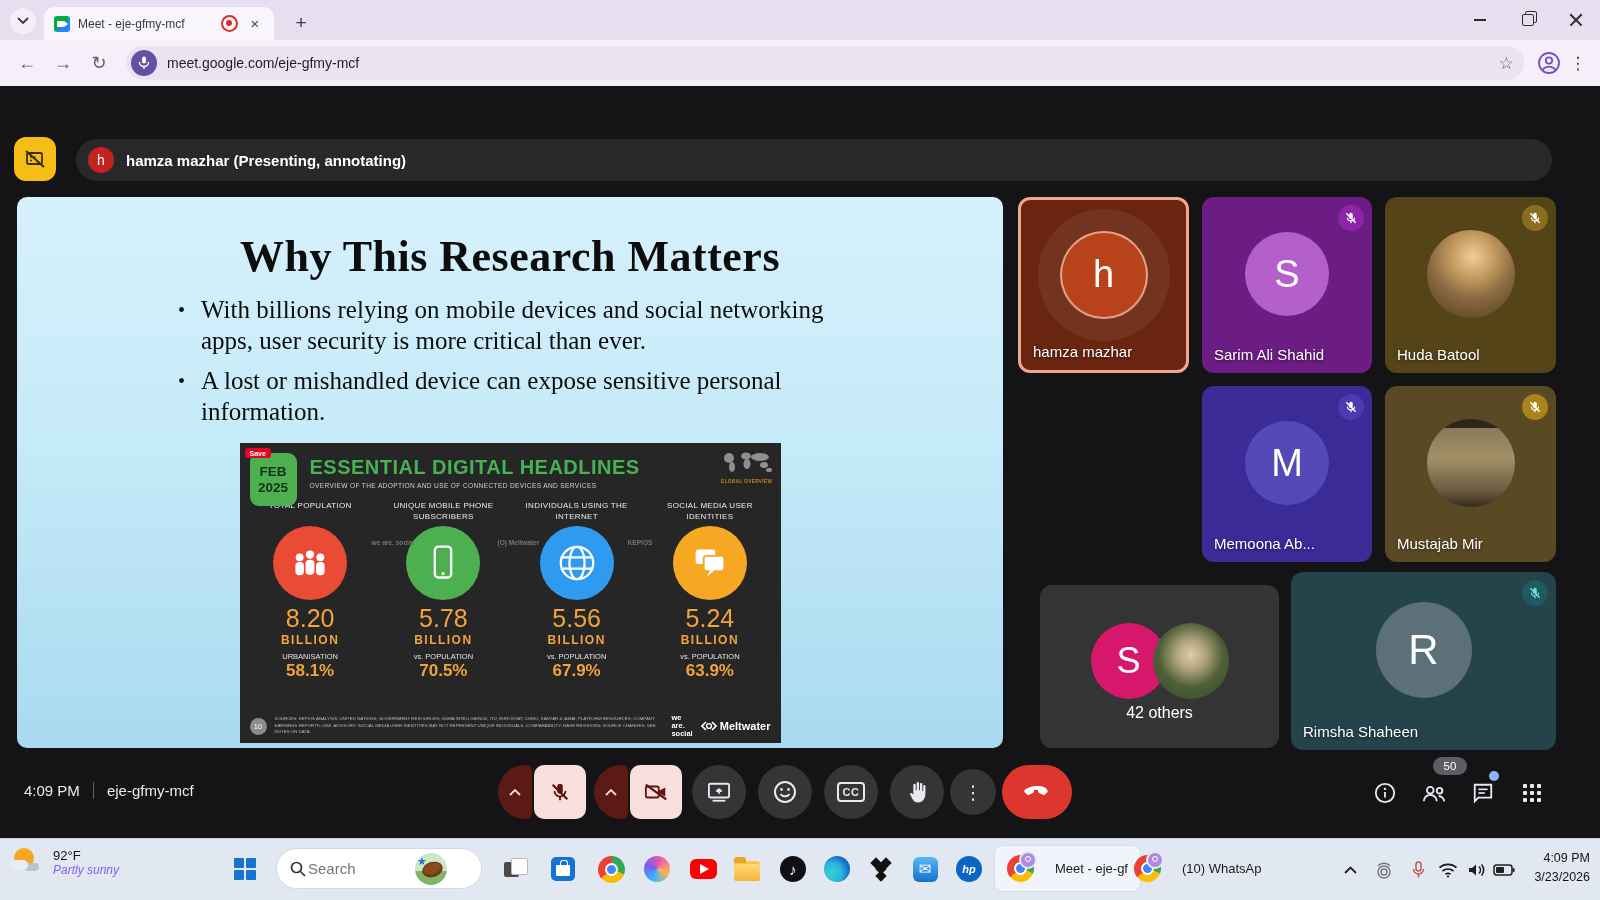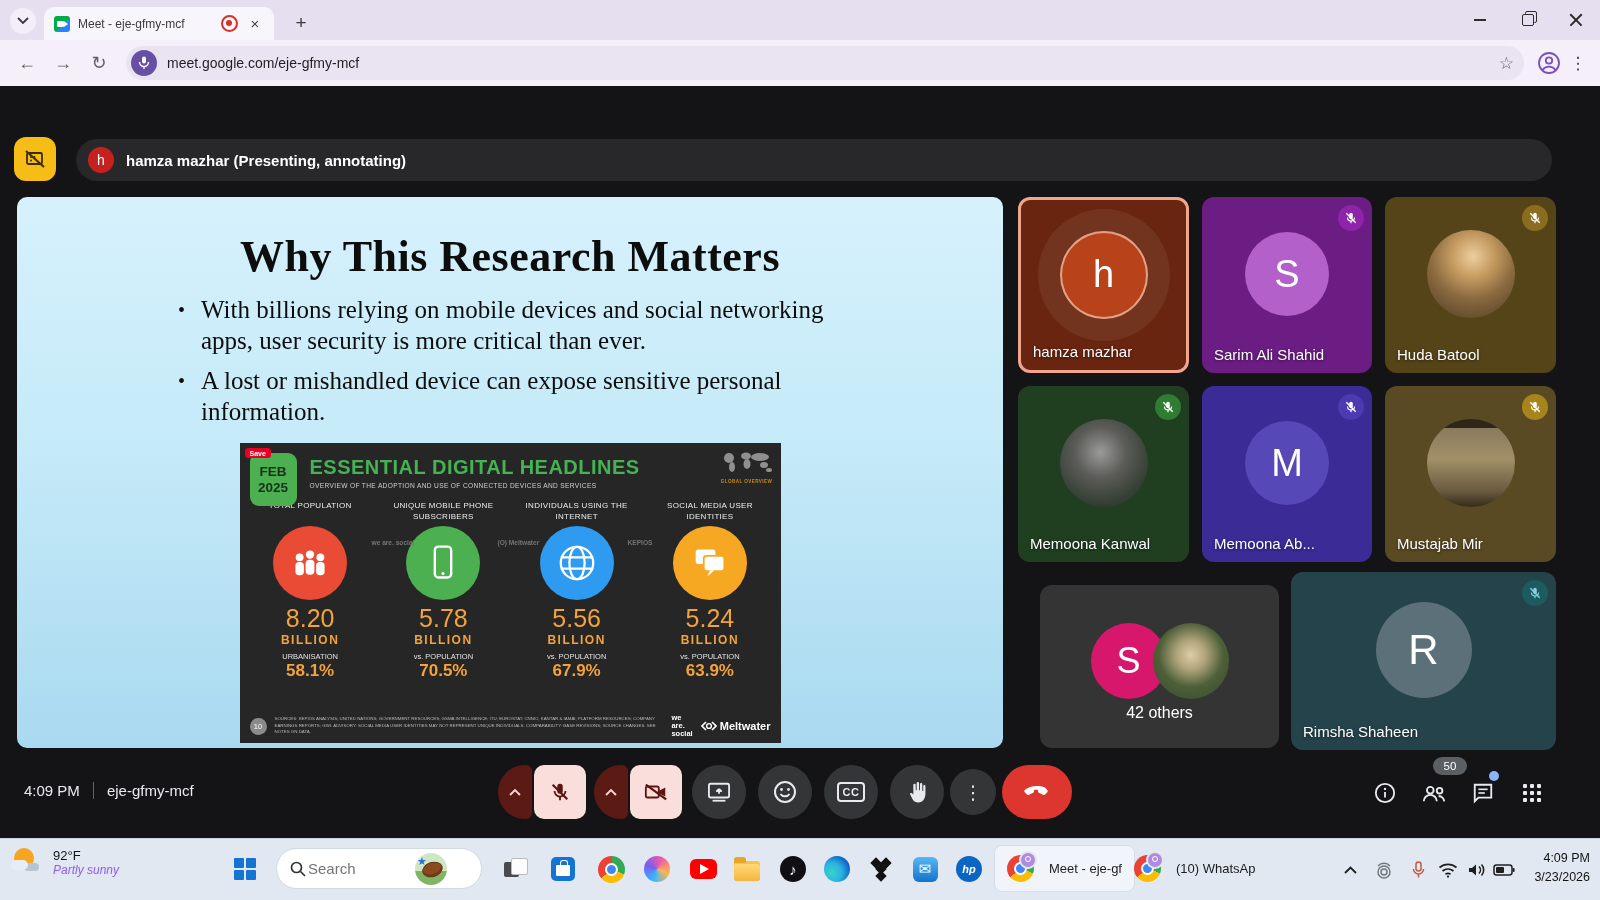--- a/index.html
+++ b/index.html
@@ -164,21 +164,21 @@
   .folder{width:26px;height:20px;background:linear-gradient(180deg,#f7c64a,#eead2e);border-radius:3px;position:relative;margin-top:4px;}
   .folder::before{content:"";position:absolute;left:0;top:-4px;width:12px;height:6px;background:#e9a42a;border-radius:3px 3px 0 0;}
   .folder::after{content:"";position:absolute;left:0;top:3px;width:26px;height:17px;background:linear-gradient(180deg,#ffd978,#f5b63e);border-radius:2px 3px 3px 3px;}
   .tiktok{width:26px;height:26px;border-radius:50%;background:#101014;color:#fff;font-size:15px;}
   .edge{width:26px;height:26px;border-radius:50%;background:radial-gradient(circle at 30% 65%,#35d4c7 0%,#2bb3e0 40%,#0b63c4 75%,#0a4fa8 100%);}
   .dropbox{position:relative;width:24px;height:24px;}
   .dropbox span{position:absolute;width:8px;height:8px;background:#111;transform:rotate(45deg);}
   .db1{left:3px;top:2px;} .db2{left:13px;top:2px;} .db3{left:8px;top:8px;} .db4{left:8px;top:15px;}
   .mailic{width:25px;height:25px;border-radius:6px;background:linear-gradient(180deg,#57b7f4,#1273c9);color:#fff;font-size:15px;}
   .hp{width:26px;height:26px;border-radius:50%;background:#0a66c2;color:#fff;font-size:11px;font-style:italic;font-weight:700;}
-  .tb-win{position:absolute;top:845px;height:47px;border-radius:8px;display:flex;align-items:center;gap:15px;padding:0 12px;box-sizing:border-box;}
+  .tb-win{position:absolute;top:845px;height:47px;border-radius:8px;display:flex;align-items:center;gap:21px;padding:0 12px;box-sizing:border-box;}
   .tw-meet{left:994px;background:#f1f5fb;border:1px solid #d6dde7;}
   .tw-wa{left:1122px;}
   .minichrome{position:relative;width:27px;height:27px;flex:none;}
   .pf-badge{position:absolute;right:-3px;top:-4px;width:14px;height:14px;border-radius:50%;background:#b08ae0;border:2px solid #e2e8f1;box-sizing:content-box;}
   .pf-badge::after{content:"";position:absolute;left:4px;top:2.5px;width:6px;height:6px;border-radius:50%;border:1.4px solid #fff;box-sizing:border-box;}
   .tw-label{font-size:13px;color:#1c1c1e;white-space:nowrap;}
   .tray-ic{position:absolute;top:856px;width:28px;height:28px;color:#1f1f1f;}
   .tr-chev{left:1336px;} .tr-ring{left:1370px;} .tr-mic{left:1404px;} .tr-wifi{left:1434px;} .tr-vol{left:1462px;} .tr-bat{left:1490px;}
   .tray-clock{position:absolute;right:10px;top:849px;text-align:right;font-size:12.5px;color:#141414;line-height:1.55;}
 </style>
@@ -404,32 +404,20 @@
         <svg width="14" height="14" viewBox="0 0 24 24">
             <path d="M12 3a3 3 0 0 1 3 3v5a3 3 0 0 1-6 0V6a3 3 0 0 1 3-3z" fill="#fff"></path>
             <path d="M6 11a6 6 0 0 0 12 0" stroke="#fff" stroke-width="2" fill="none"></path>
             <line x1="12" y1="17" x2="12" y2="21" stroke="#fff" stroke-width="2"></line>
             <line x1="4" y1="4" x2="20" y2="20" stroke="#fff" stroke-width="2.4"></line>
           </svg>
       </div>
       <div class="tile-name">Huda Batool</div>
     </div>
 
-    <div class="tile t-r2c1" style="background-color: rgb(31, 63, 32);">
-      <div class="tile-avatar av-photo photo-memoona"></div>
-      <div class="mic-badge flexc" style="background-color: rgb(46, 125, 50);">
-        <svg width="14" height="14" viewBox="0 0 24 24">
-            <path d="M12 3a3 3 0 0 1 3 3v5a3 3 0 0 1-6 0V6a3 3 0 0 1 3-3z" fill="#fff"></path>
-            <path d="M6 11a6 6 0 0 0 12 0" stroke="#fff" stroke-width="2" fill="none"></path>
-            <line x1="12" y1="17" x2="12" y2="21" stroke="#fff" stroke-width="2"></line>
-            <line x1="4" y1="4" x2="20" y2="20" stroke="#fff" stroke-width="2.4"></line>
-          </svg>
-      </div>
-      <div class="tile-name">Memoona Kanwal</div>
-    </div>
 
     <div class="tile t-r2c2" style="background-color: rgb(58, 43, 151);">
       <div class="tile-avatar av-initial flexc" style="background-color: rgb(87, 72, 184);">M</div>
       <div class="mic-badge flexc" style="background-color: rgb(77, 58, 176);">
         <svg width="14" height="14" viewBox="0 0 24 24">
             <path d="M12 3a3 3 0 0 1 3 3v5a3 3 0 0 1-6 0V6a3 3 0 0 1 3-3z" fill="#fff"></path>
             <path d="M6 11a6 6 0 0 0 12 0" stroke="#fff" stroke-width="2" fill="none"></path>
             <line x1="12" y1="17" x2="12" y2="21" stroke="#fff" stroke-width="2"></line>
             <line x1="4" y1="4" x2="20" y2="20" stroke="#fff" stroke-width="2.4"></line>
           </svg>

